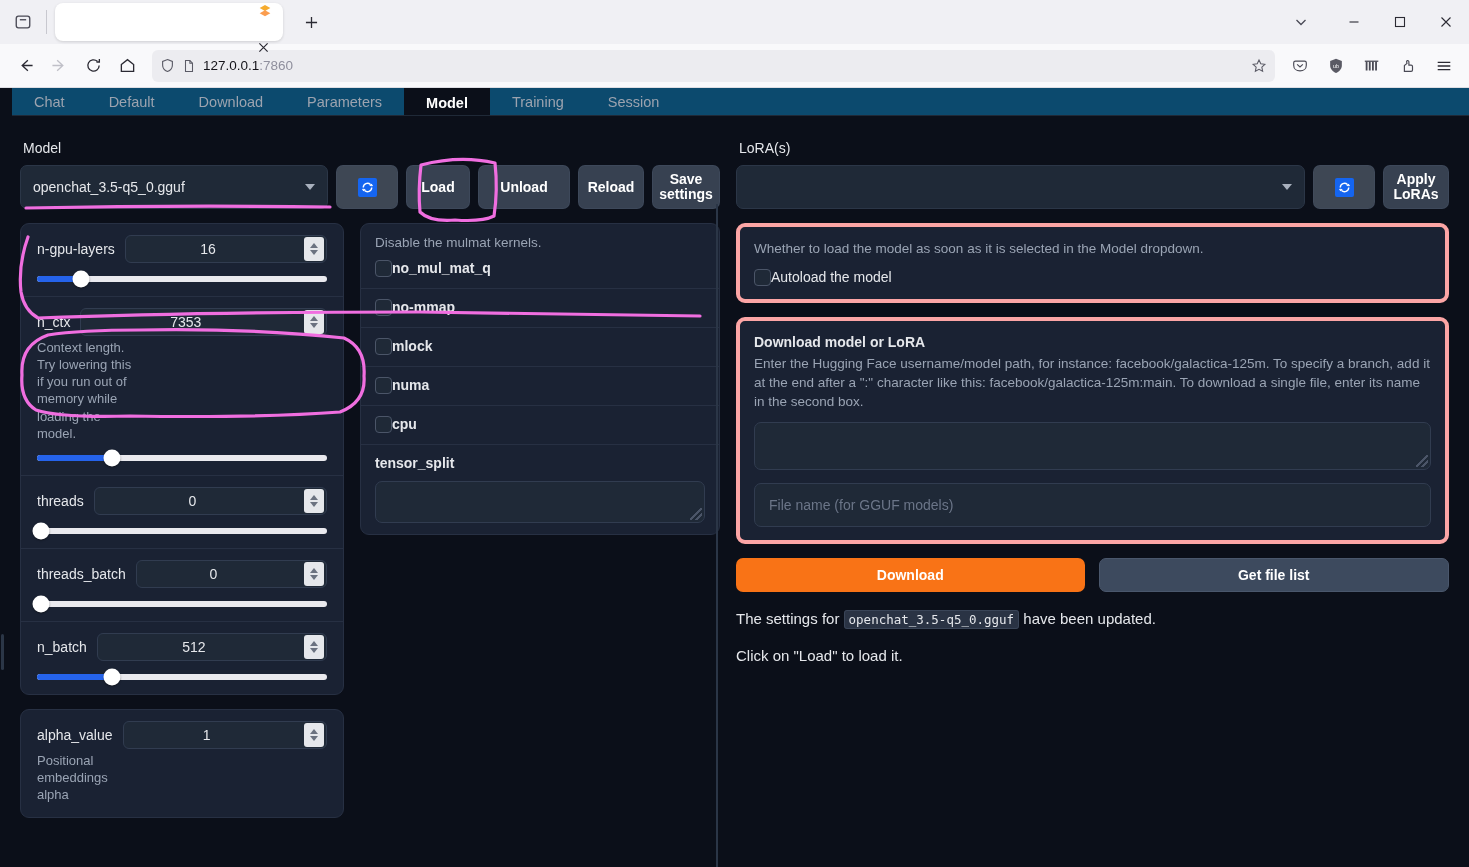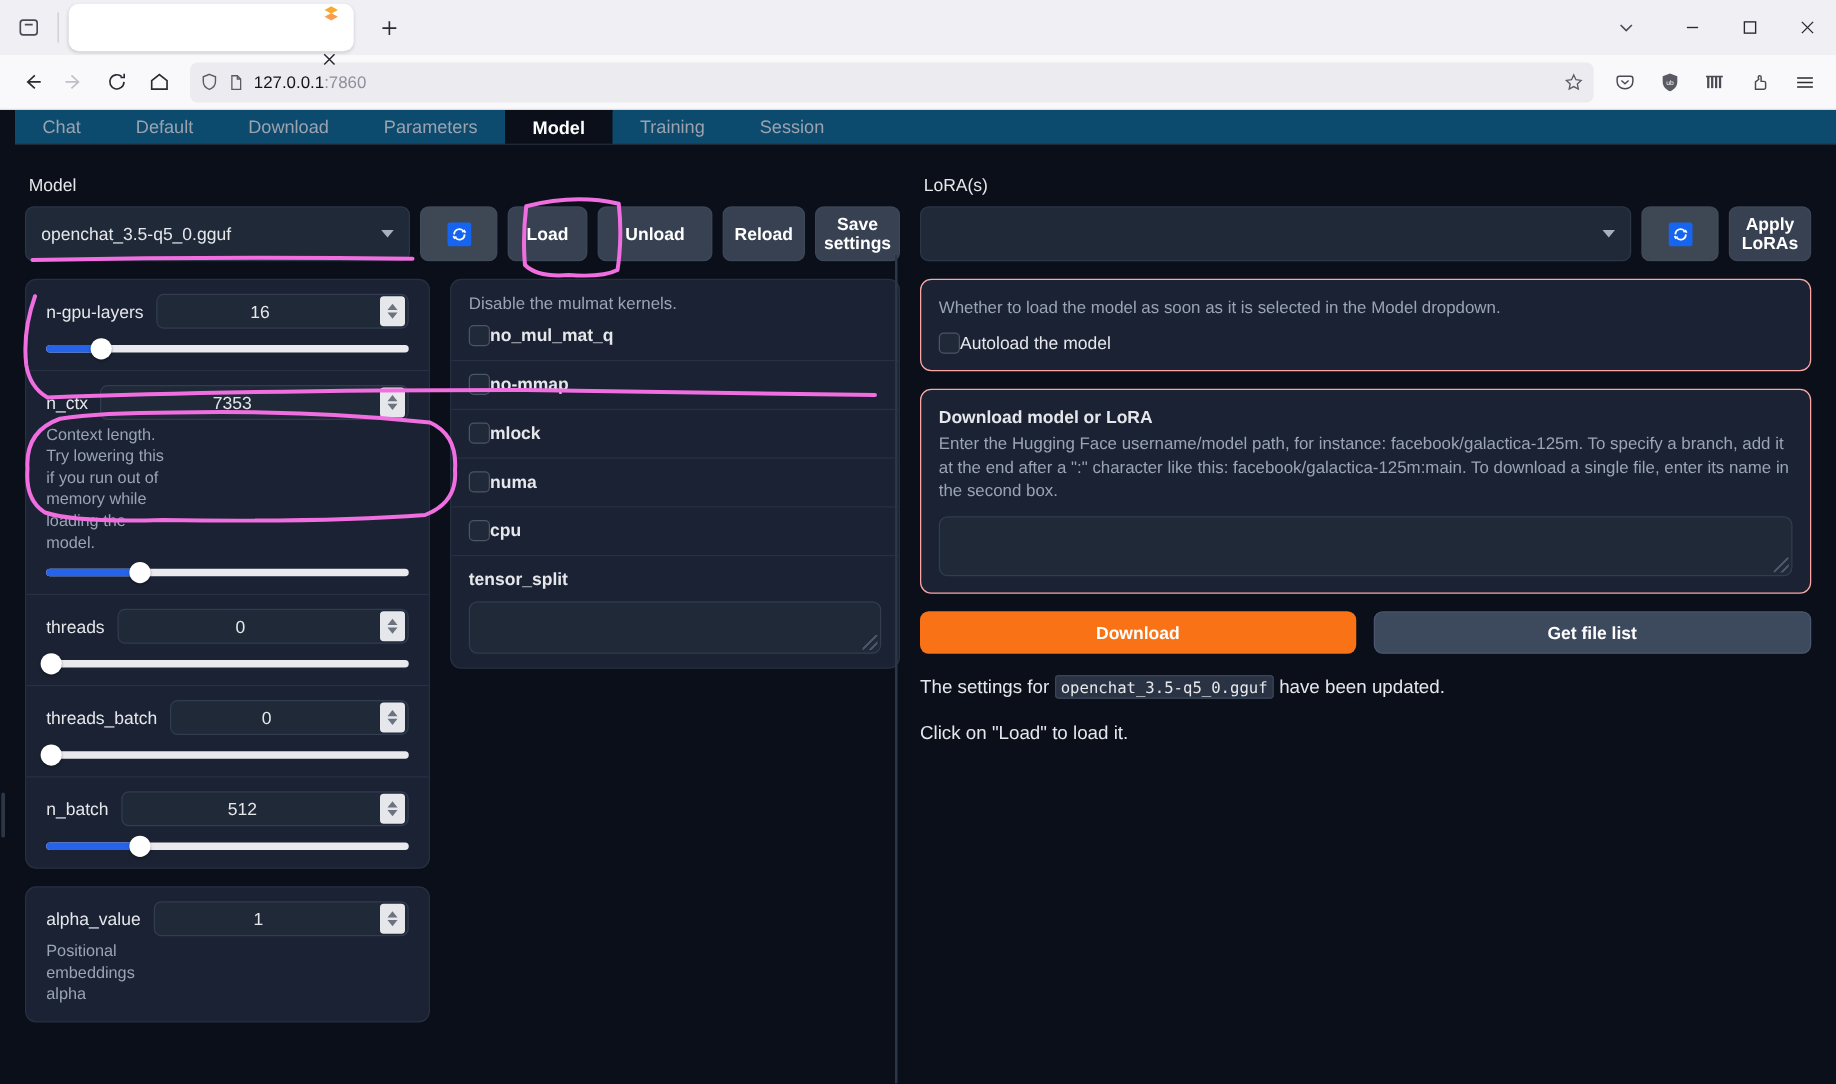--- a/index.html
+++ b/index.html
@@ -182,21 +182,21 @@
   }
   .resize-grip {
     position: absolute; right: 2px; bottom: 2px; width: 12px; height: 12px;
     background:
       linear-gradient(135deg, transparent 45%, #4b5568 45%, #4b5568 55%, transparent 55%),
       linear-gradient(135deg, transparent 70%, #4b5568 70%, #4b5568 80%, transparent 80%);
   }
 
   
   .info-panel {
-    background: #1a2233; border: 1px solid #fca5a5; border-radius: 9px; padding: 13px 14px;
+    background: #1a2233; border: 4px solid #fca5a5; border-radius: 9px; padding: 13px 14px;
   }
   .info-text { font-size: 13.5px; color: #9aa4b4; line-height: 1.4; }
   .dl-title { font-size: 14px; color: #e5e7eb; font-weight: bold; }
   .dl-desc { font-size: 13.5px; color: #9aa4b4; line-height: 1.42; margin-top: 4px; }
   .dl-input {
     margin-top: 11px; height: 48px; background: #1f2937; border: 1px solid #313c50;
     border-radius: 7px; position: relative;
   }
   .dl-input2 {
     margin-top: 13px; height: 44px; background: #1f2937; border: 1px solid #313c50;
@@ -590,20 +590,23 @@
             <span class="chk-label" style="font-weight:normal">Autoload the model</span>
           </div>
         </div>
 
         <div class="info-panel" style="margin-top:14px">
           <div class="dl-title">Download model or LoRA</div>
           <div class="dl-desc">Enter the Hugging Face username/model path, for instance: facebook/galactica-125m. To specify a branch, add it at the end after a ":" character like this: facebook/galactica-125m:main. To download a single file, enter its name in the second box.</div>
           <div class="dl-input">
             <span class="resize-grip"></span>
           </div>
+          <div class="dl-input2">
+            <span>File name (for GGUF models)</span>
+          </div>
         </div>
 
         <div class="row" style="margin-top:14px; gap:14px">
           <div class="btn-download">Download</div>
           <div class="btn-getlist">Get file list</div>
         </div>
 
         <div class="status-line">
           <span>The settings for</span>
           <span class="code-chip">openchat_3.5-q5_0.gguf</span>

